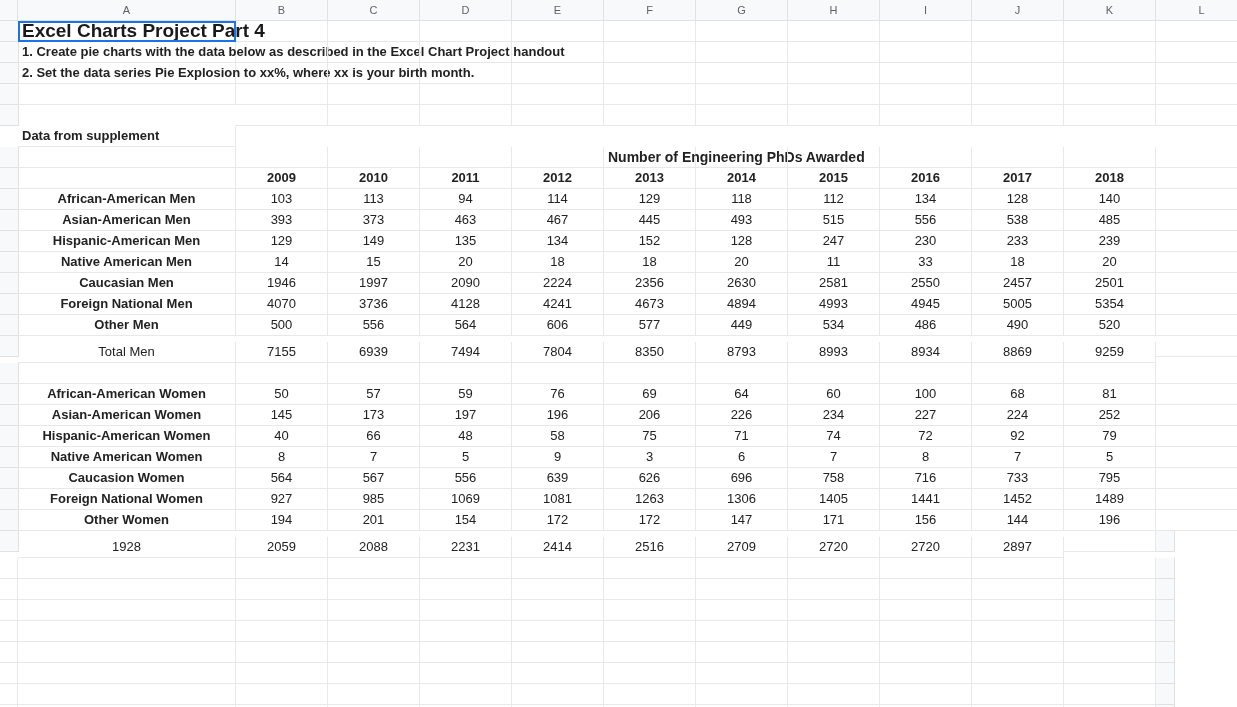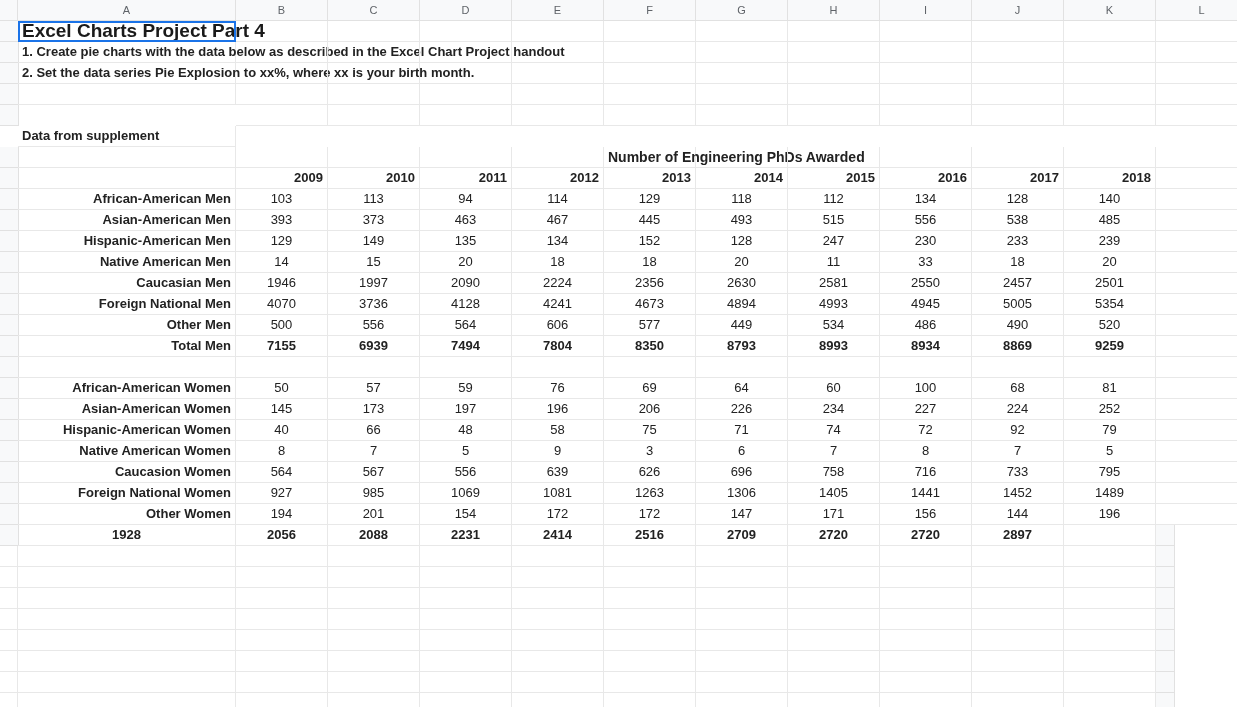--- a/index.html
+++ b/index.html
@@ -1,27 +1,27 @@
 <!DOCTYPE html>
 <html><head>
 <meta charset="utf-8">
 <style>
   html,body{margin:0;padding:0;font-family:Arial,Helvetica,sans-serif;font-size:13px;color:#222;background:#fff;}
   .sheet{display:grid;grid-template-columns:18px 218px repeat(11,92px);user-select:none;width:1246px;}
   .hdr{background:#f8f9fa;border:1px solid #e1e1e1;border-top:none;border-left:none;text-align:center;color:#5f6368;font-size:11px;height:20px;line-height:20px;}
   .rnum{background:#f8f9fa;border:1px solid #e1e1e1;border-top:none;border-left:none;text-align:center;color:#5f6368;font-size:11px;height:20px;line-height:20px;width:18px;}
   .cell{border:1px solid #e8e8e8;border-top:none;border-left:none;height:20px;line-height:20px;padding:0 4px;overflow:visible;white-space:nowrap;}
   .cell.num{text-align:center;}
-  .cell.lbl{text-align:right;font-weight:600;}
-  .cell.bold{font-weight:700;}
+  .cell.lbl{text-align:center;font-weight:600;}
+  .cell.bold{font-weight:400;margin-top:6px;}
   .title-text{font-size:19px;font-weight:700;color:#1a1a1a;}
   .instr{font-weight:600;font-size:13px;}
   .supp{font-weight:700;margin-top:21px;}
   .section-title{font-weight:700;font-size:14px;text-align:center;}
-  .yearhdr{font-weight:700;text-align:right;}
+  .yearhdr{font-weight:700;text-align:center;}
   .corner{background:#f8f9fa;border:1px solid #e1e1e1;border-top:none;border-left:none;}
   .selected{outline:2px solid #1a73e8;outline-offset:-2px;}
 </style>
 </head>
 <body>
 
 <div class="sheet" id="sheet">
     <div class="corner"></div>
     <div class="hdr">A</div>
     <div class="hdr">B</div>
@@ -329,21 +329,21 @@
     <div class="cell num">172</div>
     <div class="cell num">172</div>
     <div class="cell num">147</div>
     <div class="cell num">171</div>
     <div class="cell num">156</div>
     <div class="cell num">144</div>
     <div class="cell num">196</div>
     <div class="cell"></div>
     <div class="rnum"></div>
     <div class="cell num bold">1928</div>
-    <div class="cell num bold">2056</div>
+    <div class="cell num bold">2059</div>
     <div class="cell num bold">2088</div>
     <div class="cell num bold">2231</div>
     <div class="cell num bold">2414</div>
     <div class="cell num bold">2516</div>
     <div class="cell num bold">2709</div>
     <div class="cell num bold">2720</div>
     <div class="cell num bold">2720</div>
     <div class="cell num bold">2897</div>
     <div class="cell"></div>
     <div class="rnum"></div>

